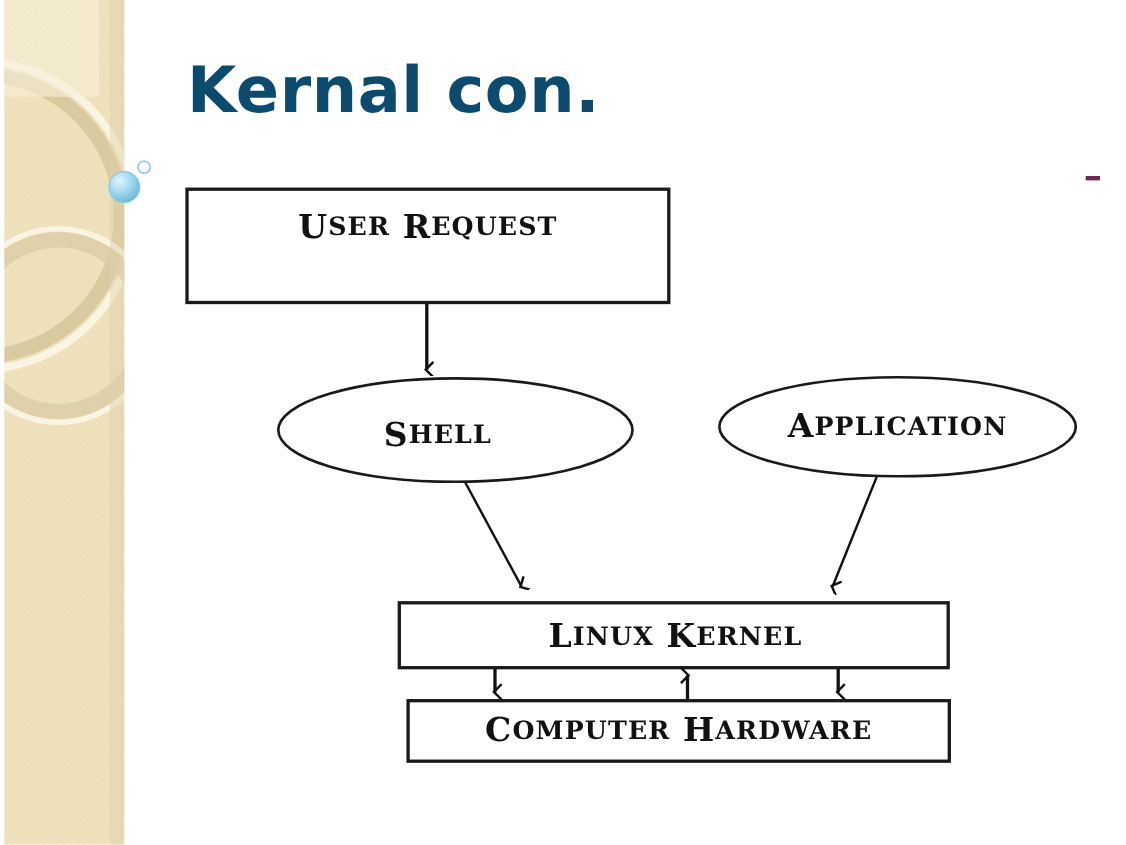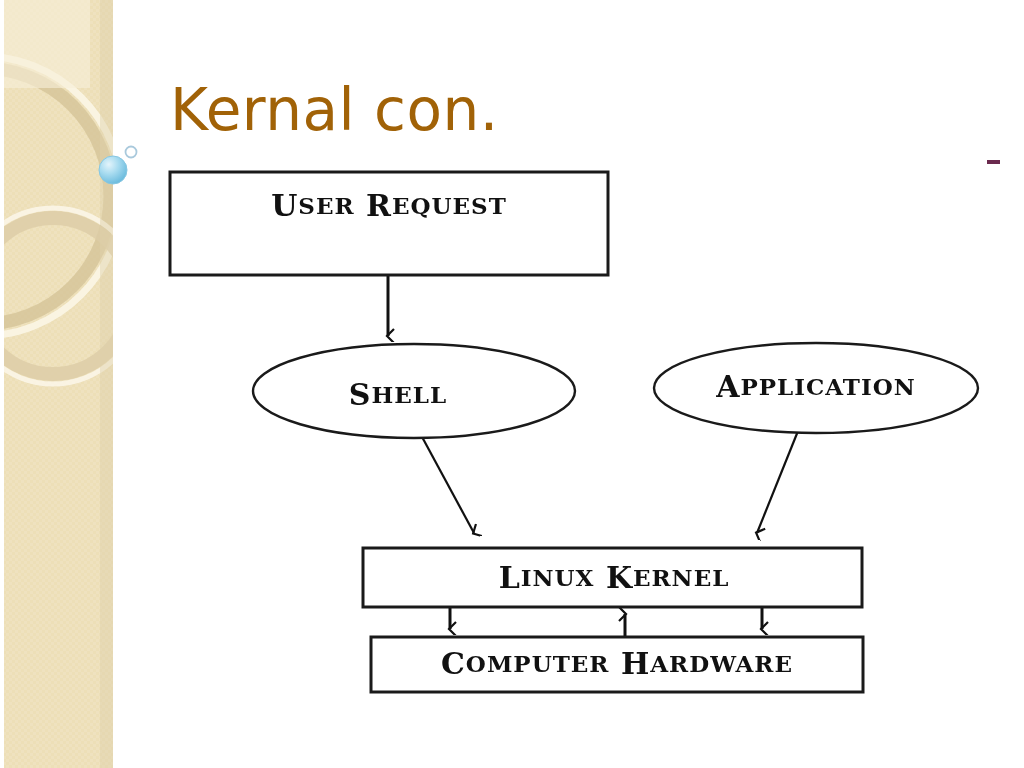--- a/index.html
+++ b/index.html
@@ -23,26 +23,26 @@
     left: 0; top: 0;
     width: 140px; height: 768px;
     overflow: hidden;
     pointer-events: none;
   }
 
   
   #slide-title {
     position: absolute;
     left: 170px;
-    top: 76px;
+    top: 48px;
     font-family: "DejaVu Sans", sans-serif;
     font-size: 58px;
-    font-weight: 400;
+    font-weight: 700;
     letter-spacing: 0.5px;
-    color: #a16207;
+    color: #0c4a6e;
     white-space: nowrap;
   }
 
   
   #diagram {
     position: absolute;
     left: 0; top: 0;
     width: 1024px; height: 768px;
   }
   .node-label {

